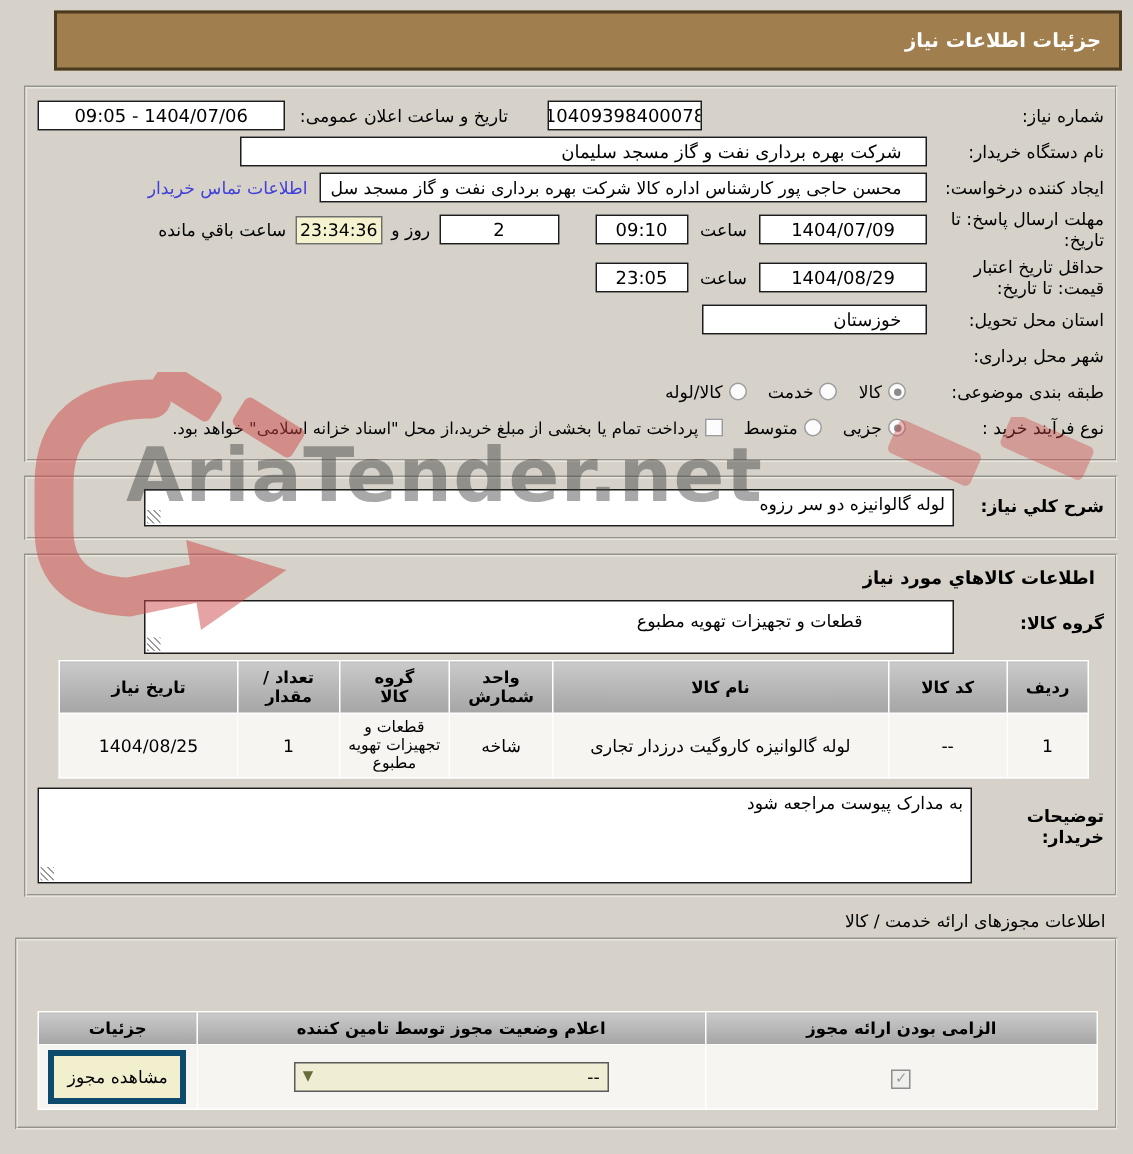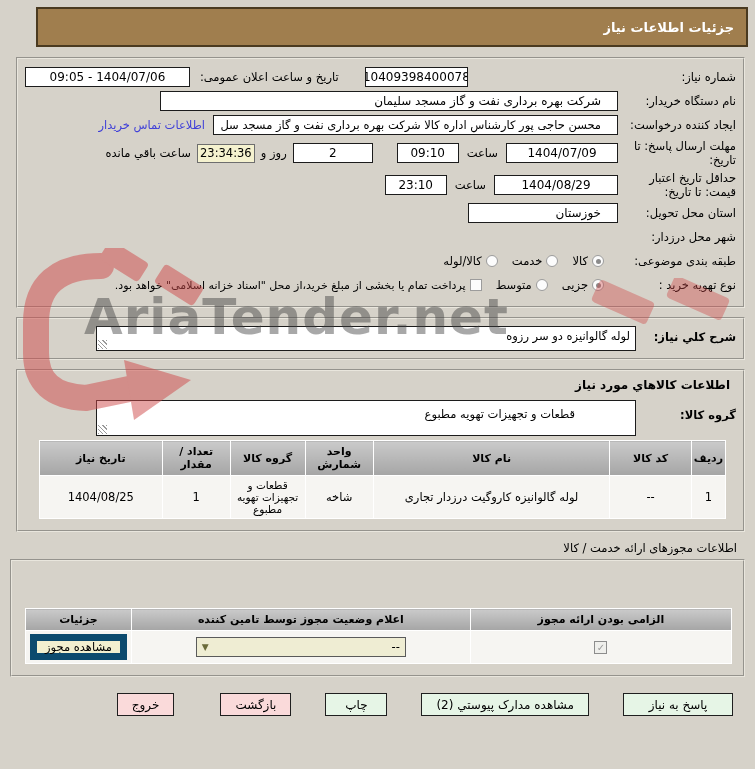--- a/index.html
+++ b/index.html
@@ -56,37 +56,37 @@
   
   .radio { width:12px; height:12px; border-radius:50%; border:1px solid #9c9c9c;
     background:#fcfcfc; display:inline-flex; align-items:center; justify-content:center; }
   .radio.sel::after { content:""; width:5px; height:5px; border-radius:50%; background:#8b8b8b; }
   .cbox { width:12px; height:12px; border:1px solid #9c9c9c; background:#fcfcfc; display:inline-block; }
   .ropt { font-size:11.5px; margin-right:4px; }
   .optgrp { display:flex; align-items:center; margin-right:14px; }
   
   table { border-collapse:collapse; width:calc(100% - 24px); margin:4px 10px 6px 14px; }
   th { background:linear-gradient(#cacaca,#a5a5a5); border:1px solid #fff;
-       font-size:11px; font-weight:bold; padding:4px 2px; }
+       font-size:11px; font-weight:bold; padding:4px 12px; }
   td { background:#f6f5f2; border:1px solid #fff; font-size:11.5px;
        text-align:center; padding:3px 2px; }
   .permits-table { width:calc(100% - 10px); margin:42px 4px 6px 4px; }
   .permits-table td { height:28px; }
   
   .fselect {
     width:210px; height:20px; background:#efedd3; border:1px solid #5a5a5a;
     display:flex; align-items:center; justify-content:space-between;
     padding:0 5px; margin:0 auto; font-size:11.5px;
   }
   .fselect .arrow { color:#6b6b3a; font-size:9px; }
   .chkcell { width:13px; height:13px; border:1px solid #8d8d8d; background:#efefec;
     display:inline-flex; align-items:center; justify-content:center;
     color:#9a9a9a; font-size:10px; }
   .mini-btn {
-    background:#f2efcf; border:7px solid #0c4a6e; height:26px; min-width:92px;
+    background:#f2efcf; border:4px solid #0c4a6e; height:36px; min-width:92px;
     font-size:11.5px; display:inline-flex; align-items:center; justify-content:center;
     padding:0 8px; cursor:pointer;
   }
   
   .footer { display:flex; align-items:center; margin:16px 22px 0 0; gap:34px; }
   .fbtn { height:23px; border:1px solid #1f1f1f; display:inline-flex;
     align-items:center; justify-content:center; font-size:12px; padding:0 14px; cursor:pointer; }
   .fbtn.green { background:#e6f5e6; }
   .fbtn.pink  { background:#fadada; }
   .gap-big { margin-right:12px; }
@@ -135,52 +135,52 @@
     <span class="lbl" style="margin-right:8px;">ساعت</span>
     <span class="tbox center" style="width:62px;margin-right:8px;">09:10</span>
     <span class="tbox center" style="width:80px;margin-right:24px;">2</span>
     <span class="lbl" style="margin-right:6px;">روز و</span>
     <span class="beige" style="width:58px;margin-right:6px;">23:34:36</span>
     <span class="lbl" style="margin-right:6px;">ساعت باقي مانده</span>
   </div>
 
   <div class="frow" style="min-height:30px;">
     <span class="flabel">حداقل تاریخ اعتبار قیمت: تا تاریخ:</span>
-    <span class="tbox center" style="width:124px;">1404/08/29</span>
+    <span class="tbox center" style="width:112px;">1404/08/29</span>
     <span class="lbl" style="margin-right:8px;">ساعت</span>
-    <span class="tbox center" style="width:62px;margin-right:8px;">23:10</span>
+    <span class="tbox center" style="width:62px;margin-right:8px;">23:05</span>
   </div>
 
   <div class="frow">
     <span class="flabel">استان محل تحویل:</span>
     <span class="tbox" style="width:150px;justify-content:flex-start;">خوزستان</span>
   </div>
 
   <div class="frow">
-    <span class="flabel">شهر محل درزدار:</span>
+    <span class="flabel">شهر محل برداری:</span>
   </div>
 
   <div class="frow">
     <span class="flabel">طبقه بندی موضوعی:</span>
     <span class="optgrp">
       <span class="radio sel"></span>
       <span class="ropt">کالا</span>
     </span>
     <span class="optgrp">
       <span class="radio"></span>
       <span class="ropt">خدمت</span>
     </span>
     <span class="optgrp">
       <span class="radio"></span>
       <span class="ropt">کالا/لوله</span>
     </span>
   </div>
 
   <div class="frow">
-    <span class="flabel">نوع تهویه خرید :</span>
+    <span class="flabel">نوع فرآیند خرید :</span>
     <span class="optgrp">
       <span class="radio sel"></span>
       <span class="ropt">جزیی</span>
     </span>
     <span class="optgrp">
       <span class="radio"></span>
       <span class="ropt">متوسط</span>
     </span>
     <span class="optgrp">
       <span class="cbox"></span>
@@ -222,20 +222,24 @@
         <td>--</td>
         <td>لوله گالوانیزه کاروگیت درزدار تجاری</td>
         <td>شاخه</td>
         <td style="font-size:10.5px;">قطعات و تجهیزات تهویه مطبوع</td>
         <td>1</td>
         <td>1404/08/25</td>
       </tr>
     </tbody>
   </table>
 
+  <div class="frow" style="align-items:flex-start;margin-top:6px;">
+    <span class="flabel b" style="width:88px;min-width:88px;padding-top:12px;">توضیحات خریدار:</span>
+    <div class="textarea" style="width:625px;height:64px;">به مدارک پیوست مراجعه شود</div>
+  </div>
 </div>
 
 <div class="section-label">اطلاعات مجوزهای ارائه خدمت / کالا</div>
 
 <div class="panel" style="margin-left:10px;margin-right:10px;min-height:108px;">
   <table class="permits-table">
     <thead>
       <tr>
         <th style="width:37%;">الزامی بودن ارائه مجوز</th>
         <th style="width:48%;">اعلام وضعیت مجوز توسط تامین کننده</th>

